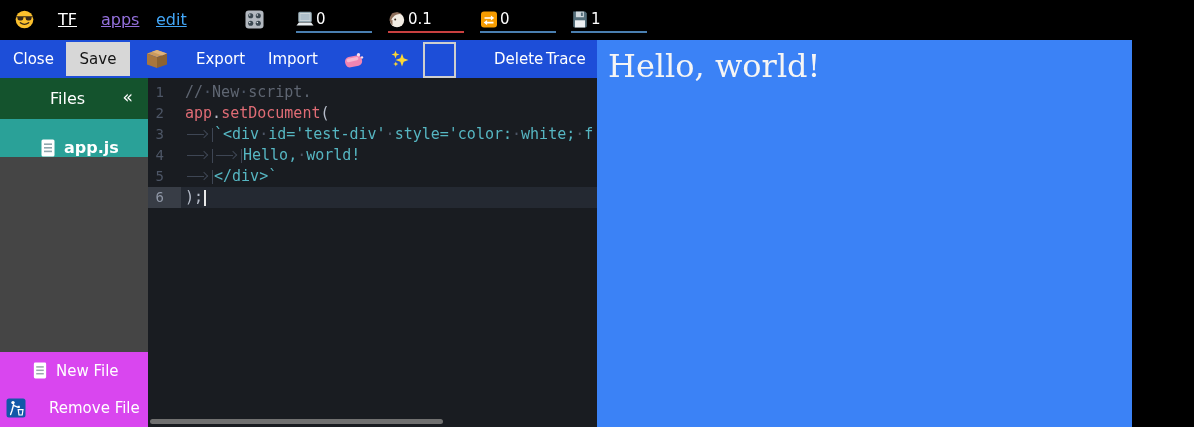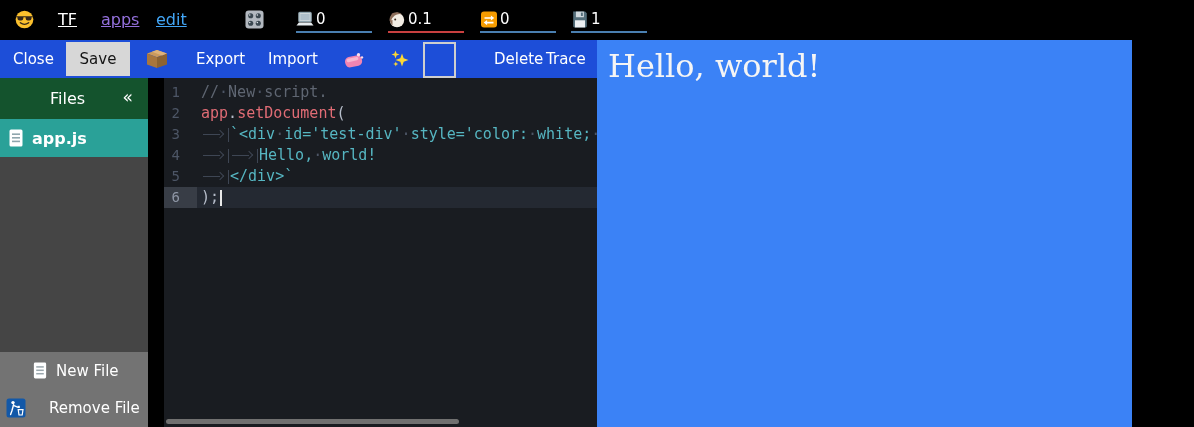--- a/index.html
+++ b/index.html
@@ -34,31 +34,31 @@
   .spark{left:391px;width:18px;height:18px;}
   .blankbtn{position:absolute;left:423px;top:2px;width:29px;height:32px;border:2px solid #cfcfcf;
             background:transparent;cursor:pointer;}
 
   
   .sidebar{position:absolute;left:0;top:78px;width:148px;height:349px;background:#454545;
            display:flex;flex-direction:column;}
   .files-header{height:41px;background:#14532d;position:relative;flex:0 0 auto;}
   .files-title{position:absolute;left:50px;top:11px;color:#fff;font-size:16px;}
   .collapse{position:absolute;right:15px;top:9px;color:#fff;font-size:17px;cursor:pointer;}
-  .file-item{height:38px;background:#2aa198;display:flex;align-items:center;cursor:pointer;}
+  .file-item{height:38px;background:#2aa198;display:flex;align-items:flex-end;cursor:pointer;padding-left:32px;}
   .file-item .ficon{margin-left:9px;width:14px;height:18px;flex:0 0 auto;}
   .file-item .fname{margin-left:9px;color:#fff;font-size:16px;font-weight:bold;}
   .files-list{flex:1 1 auto;}
-  .sfooter{flex:0 0 auto;background:#737373;}
+  .sfooter{flex:0 0 auto;background:#d946ef;}
   .sfbtn{height:37px;display:flex;align-items:center;color:#fff;font-size:15px;cursor:pointer;}
   .sfbtn.newf{padding-left:33px;gap:9px;}
   .sfbtn.remf{padding-left:6px;gap:23px;height:38px;}
 
   
-  .editor{position:absolute;left:164px;top:78px;width:449px;height:349px;background:#191c21;
+  .editor{position:absolute;left:148px;top:78px;width:449px;height:349px;background:#191c21;
           overflow:hidden;font-family:"DejaVu Sans Mono","Liberation Mono",monospace;}
   .code-lines{position:absolute;left:0;top:4px;width:100%;}
   .code-row{height:21px;line-height:21px;white-space:nowrap;font-size:15px;}
   .code-row.active{background:#242932;}
   .ln{display:inline-block;width:33px;box-sizing:border-box;padding-right:17px;
       text-align:right;color:#4d5666;font-size:14px;vertical-align:top;}
   .code-row.active .ln{background:#383d46;color:#8f97a6;}
   .codeseg{margin-left:4px;}
   .tok-cm{color:#5f6672;} .tok-var{color:#e06c75;} .tok-pn{color:#b6bdca;}
   .tok-str{color:#56b6c2;} .tok-ws{color:#4d5666;}

